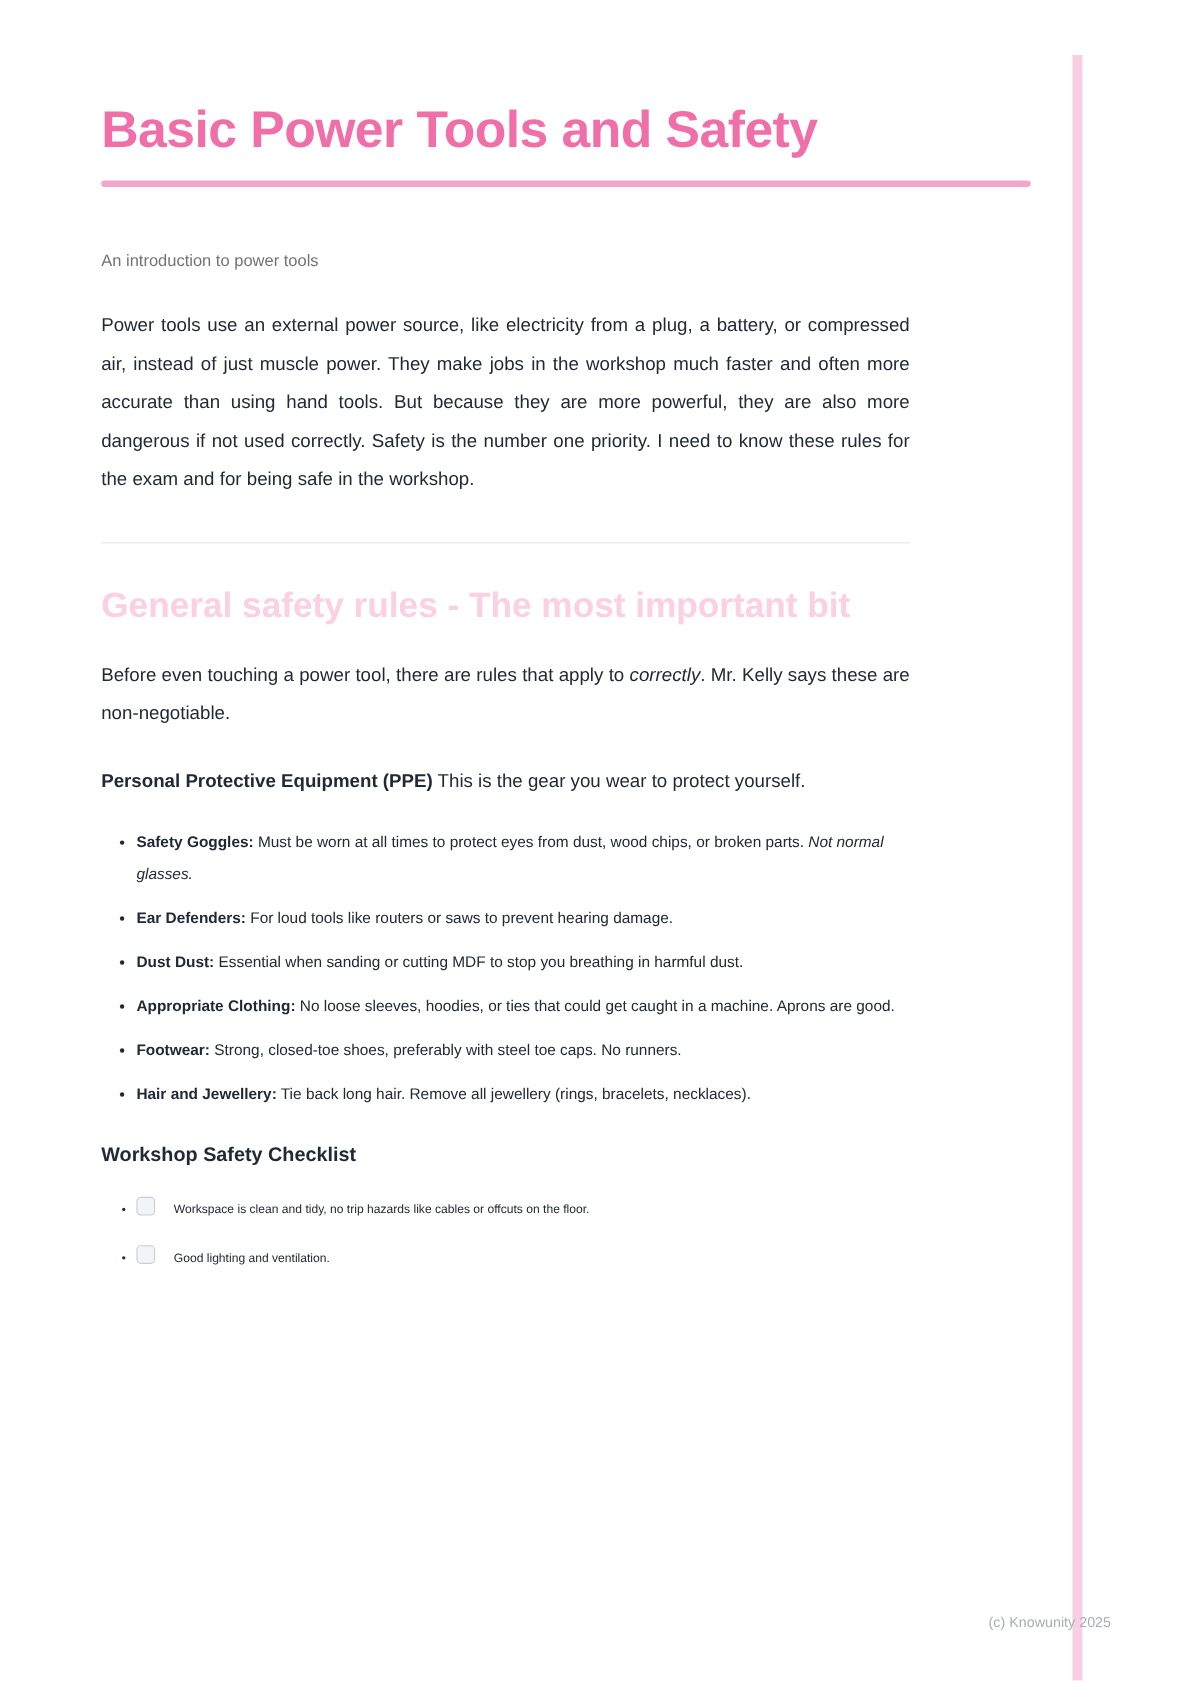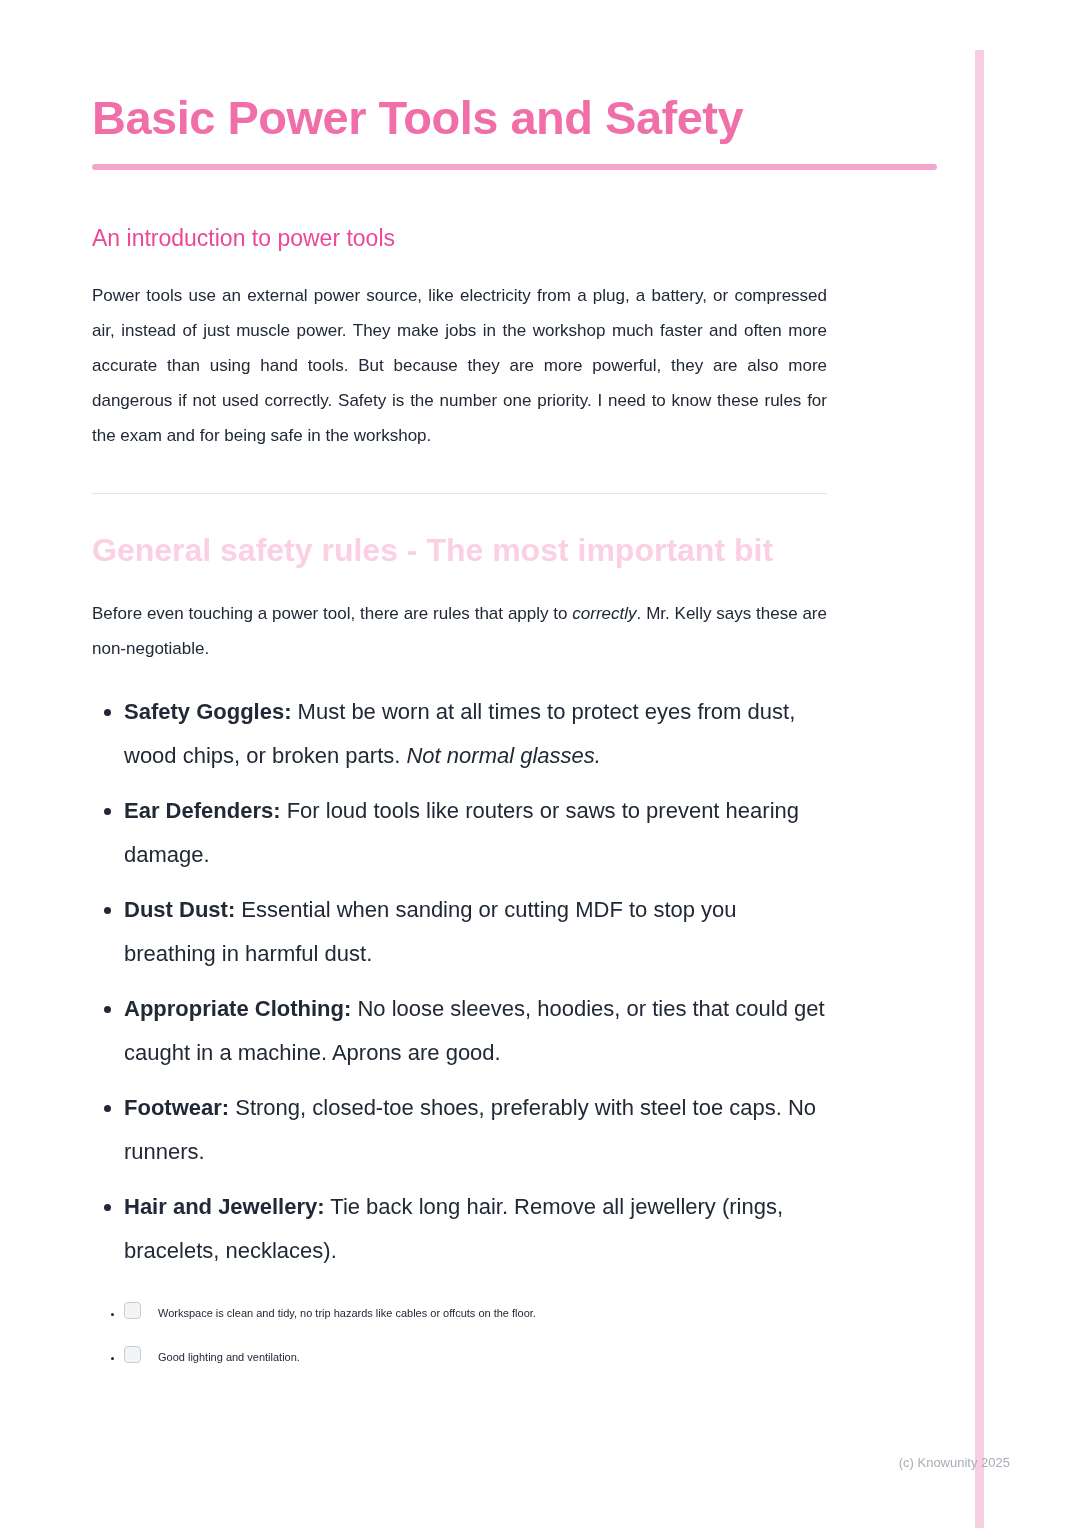--- a/index.html
+++ b/index.html
@@ -41,23 +41,23 @@
   }
   .title-rule {
     margin-top: 20px;
     width: 845px;
     height: 6px;
     background: #f3a6cb;
     border-radius: 3px;
   }
   .subtitle {
     margin-top: 54px;
-    font-size: 23px;
+    font-size: 15px;
     line-height: 28px;
-    color: #ec4899;
+    color: #737373;
   }
   .para {
     margin-top: 26px;
     font-size: 17px;
     line-height: 35px;
     color: #212936;
   }
   .justify { text-align: justify; }
   .divider {
     border: none;
@@ -77,22 +77,22 @@
     font-size: 18px;
     font-weight: 700;
     color: #212936;
   }
   ul.bullet-list {
     margin-top: 24px;
     padding-left: 32px;
     list-style: disc;
   }
   ul.bullet-list li {
-    font-size: 22px;
-    line-height: 44px;
+    font-size: 14px;
+    line-height: 29px;
     margin-bottom: 11px;
     color: #212936;
   }
   ul.checklist {
     margin-top: 24px;
     padding-left: 32px;
     list-style: disc;
   }
   ul.checklist li {
     font-size: 11px;
@@ -109,21 +109,21 @@
     background: #f3f4f6;
     vertical-align: -2px;
     margin-right: 17px;
     cursor: pointer;
   }
   strong { font-weight: 700; }
   em { font-style: italic; }
   .footer-credit {
     position: absolute;
     right: 70px;
-    bottom: 58px;
+    bottom: 46px;
     font-size: 13px;
     color: #a8adb5;
     z-index: 3;
   }
 </style>
 </head>
 <body>
 
 <div class="page">
 
@@ -139,30 +139,32 @@
     <p class="subtitle">An introduction to power tools</p>
 
     <p class="para justify">Power tools use an external power source, like electricity from a plug, a battery, or compressed air, instead of just muscle power. They make jobs in the workshop much faster and often more accurate than using hand tools. But because they are more powerful, they are also more dangerous if not used correctly. Safety is the number one priority. I need to know these rules for the exam and for being safe in the workshop.</p>
 
     <hr class="divider">
 
     <h2 class="section-heading">General safety rules - The most important bit</h2>
 
     <p class="para justify"><span>Before even touching a power tool, there are rules that apply to </span><em>correctly</em><span>. Mr. Kelly says these are non-negotiable.</span></p>
 
+    <p class="para justify"><strong>Personal Protective Equipment (PPE)</strong><span> This is the gear you wear to protect yourself.</span></p>
 
     <ul class="bullet-list">
       <li><strong>Safety Goggles:</strong><span> Must be worn at all times to protect eyes from dust, wood chips, or broken parts. </span><em>Not normal glasses.</em></li>
       <li><strong>Ear Defenders:</strong><span> For loud tools like routers or saws to prevent hearing damage.</span><em></em></li>
       <li><strong>Dust Dust:</strong><span> Essential when sanding or cutting MDF to stop you breathing in harmful dust.</span><em></em></li>
       <li><strong>Appropriate Clothing:</strong><span> No loose sleeves, hoodies, or ties that could get caught in a machine. Aprons are good.</span><em></em></li>
       <li><strong>Footwear:</strong><span> Strong, closed-toe shoes, preferably with steel toe caps. No runners.</span><em></em></li>
       <li><strong>Hair and Jewellery:</strong><span> Tie back long hair. Remove all jewellery (rings, bracelets, necklaces).</span><em></em></li>
     </ul>
 
+    <h3 class="checklist-heading">Workshop Safety Checklist</h3>
 
     <ul class="checklist">
       <li><span class="checkbox"></span><span>Workspace is clean and tidy, no trip hazards like cables or offcuts on the floor.</span></li>
       <li><span class="checkbox"></span><span>Good lighting and ventilation.</span></li>
     </ul>
 
   </div>
 
   <div class="footer-credit">(c) Knowunity 2025</div>
 

